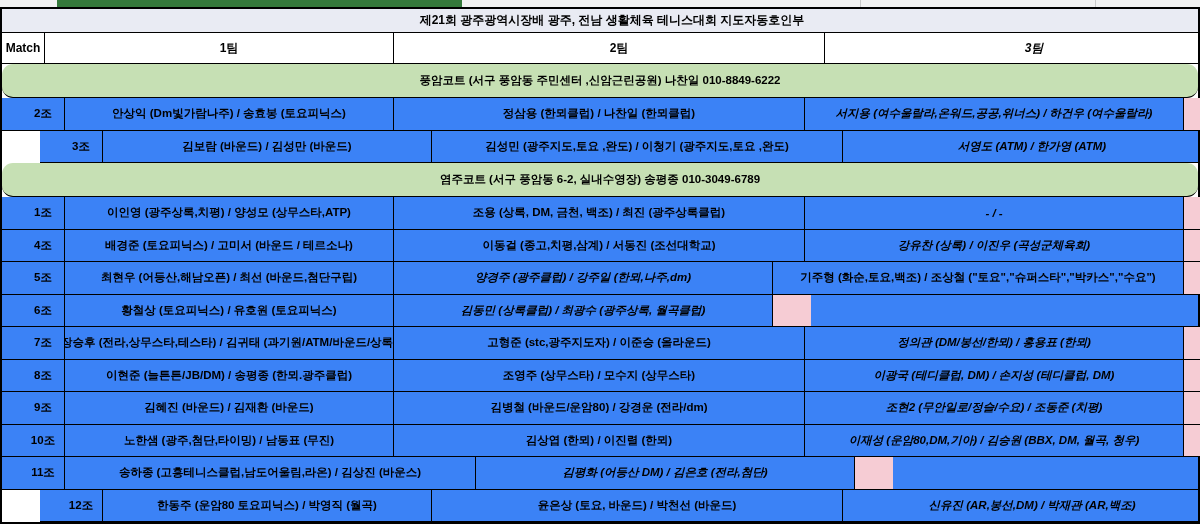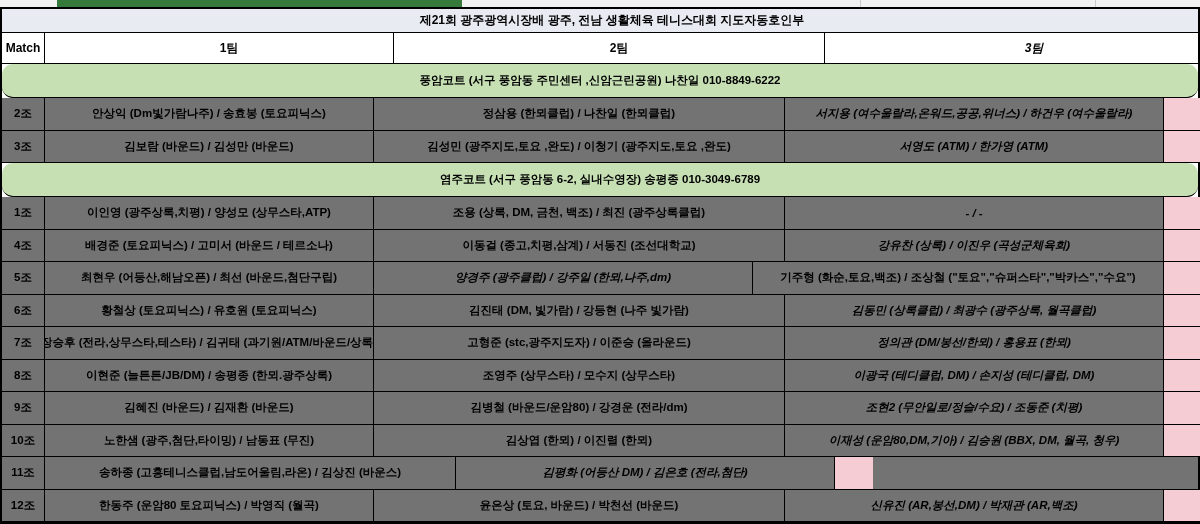--- a/index.html
+++ b/index.html
@@ -8,33 +8,33 @@
 
   
   .topstrip{position:relative;width:1200px;height:7px;background:#f1f1f1;}
   .green-seg{position:absolute;left:57px;top:0;width:405px;height:7px;background:#35793b;}
   .vline{position:absolute;top:0;width:1px;height:7px;background:#c9c9c9;}
   .v1{left:860px;} .v2{left:1095px;}
 
   
   .table{box-sizing:border-box;width:1200px;border:2px solid #000;background:#fff;}
   .row{display:flex;box-sizing:border-box;border-bottom:1px solid #000;align-items:stretch;}
-  .row:last-child{border-bottom:none;}
+  .row:last-child{border-bottom:none;margin-left:38px;}
   .section .rows .row:last-child{border-bottom:1px solid #000;}
   .cell{box-sizing:border-box;border-right:1px solid #000;display:flex;align-items:center;justify-content:center;
         text-align:center;font-weight:700;color:#000;overflow:hidden;white-space:nowrap;}
   .cell:last-child{border-right:none;}
 
   .title-row{height:24px;background:#e9ebf3;}
   .title-row .cell{width:100%;font-size:12px;border-right:none;padding-left:24px;}
 
   .header-row{height:31px;background:#fff;font-size:12px;gap:20px;}
   .section-row{height:34px;background:#c6e0b4;border-radius:11px;}
   .section-row .cell{width:100%;font-size:11.5px;border-right:none;}
-  .data-row{height:32.5px;font-size:11.5px;background:#737373;}
+  .data-row{height:32.5px;font-size:11.5px;background:#3b82f6;padding-left:20px;}
 
   .c-match{width:43px;flex:none;}
   .c-t1{width:329px;flex:none;}
   .c-t2{width:411px;flex:none;}
   .c-t3{width:379px;flex:none;font-style:italic;}
   .c-court{width:38px;flex:none;}
   .court-pink{background:#f6ccd4;}
 </style>
 </head>
 <body>
@@ -110,36 +110,35 @@
     <div class="cell c-match">5조</div>
     <div class="cell c-t1">최현우 (어등산,해남오픈) / 최선 (바운드,첨단구립)</div>
     <div class="cell c-t3">양경주 (광주클럽) / 강주일 (한뫼,나주,dm)</div>
     <div class="cell c-t2">기주형 (화순,토요,백조) / 조상철 ("토요","슈퍼스타","박카스","수요")</div>
     <div class="cell c-court court-pink"></div>
   </div>
 
   <div class="row data-row">
     <div class="cell c-match">6조</div>
     <div class="cell c-t1">황철상 (토요피닉스) / 유호원 (토요피닉스)</div>
-    <div class="cell c-t2">김진태 (DM, 빛가람) / 강등현 (나주 빛가람)</div>
     <div class="cell c-t3">김동민 (상록클럽) / 최광수 (광주상록, 월곡클럽)</div>
     <div class="cell c-court court-pink"></div>
   </div>
 
   <div class="row data-row">
     <div class="cell c-match">7조</div>
     <div class="cell c-t1">장승후 (전라,상무스타,테스타) / 김귀태 (과기원/ATM/바운드/상록)</div>
     <div class="cell c-t2">고형준 (stc,광주지도자) / 이준승 (올라운드)</div>
     <div class="cell c-t3">정의관 (DM/봉선/한뫼) / 홍용표 (한뫼)</div>
     <div class="cell c-court court-pink"></div>
   </div>
 
   <div class="row data-row">
     <div class="cell c-match">8조</div>
-    <div class="cell c-t1">이현준 (늘튼튼/JB/DM) / 송평종 (한뫼.광주상록)</div>
+    <div class="cell c-t1">이현준 (늘튼튼/JB/DM) / 송평종 (한뫼.광주클럽)</div>
     <div class="cell c-t2">조영주 (상무스타) / 모수지 (상무스타)</div>
     <div class="cell c-t3">이광국 (테디클럽, DM) / 손지성 (테디클럽, DM)</div>
     <div class="cell c-court court-pink"></div>
   </div>
 
   <div class="row data-row">
     <div class="cell c-match">9조</div>
     <div class="cell c-t1">김혜진 (바운드) / 김재환 (바운드)</div>
     <div class="cell c-t2">김병철 (바운드/운암80) / 강경운 (전라/dm)</div>
     <div class="cell c-t3">조현2 (무안일로/정슬/수요) / 조동준 (치평)</div>

